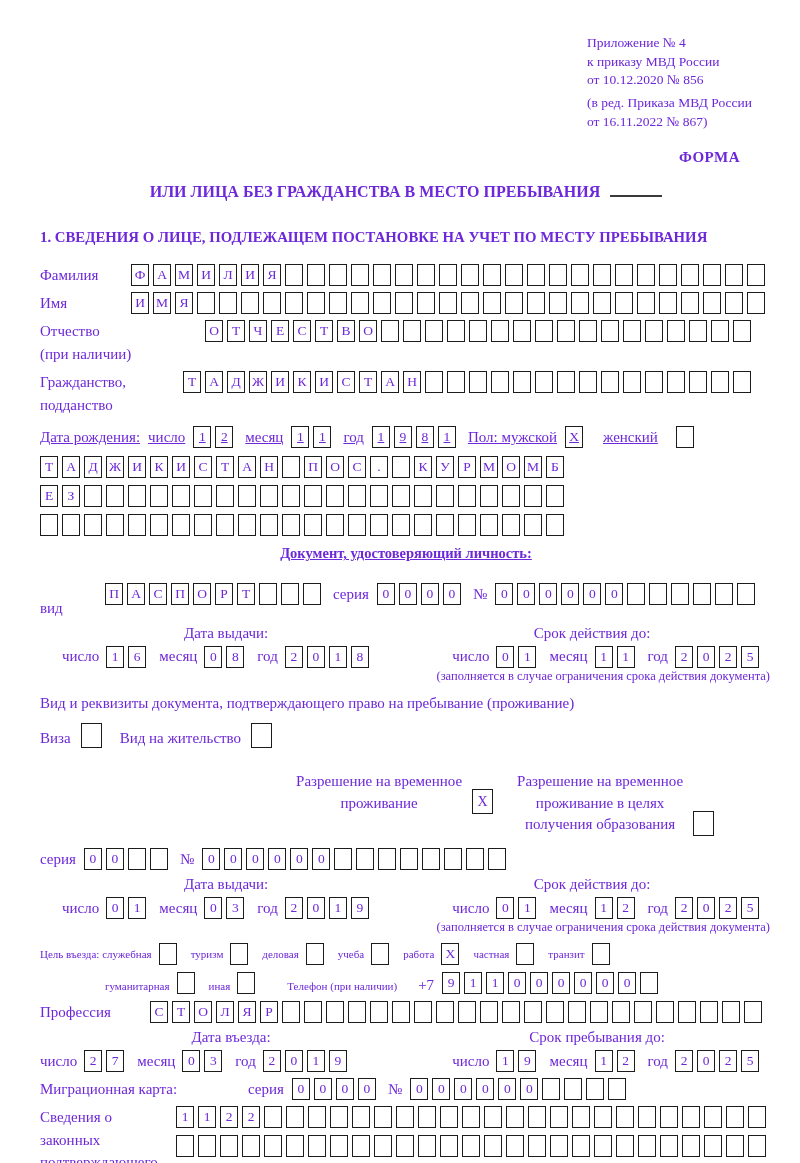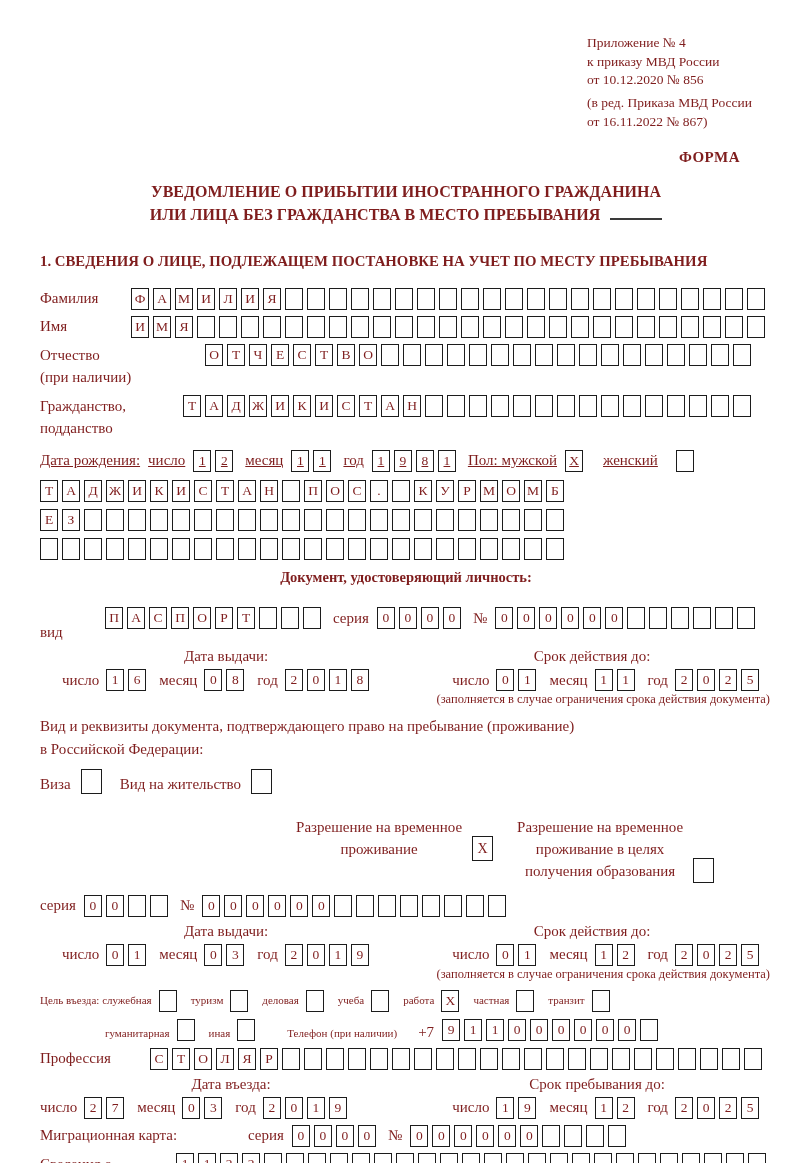--- a/index.html
+++ b/index.html
@@ -1,17 +1,17 @@
 <!DOCTYPE html>
 <html><head>
 <meta charset="utf-8">
 <style>
   html,body{margin:0;padding:0;background:#e8e8e8;}
   .page{
-    width:800px;height:1163px;margin:0 auto;background:#ffffff;color:#7f1d1d;
+    width:800px;height:1163px;margin:0 auto;background:#ffffff;color:#6d28d9;
     font-family:"Liberation Serif","DejaVu Serif",serif;
     box-sizing:border-box;padding:34px 28px 0 40px;position:relative;overflow:hidden;
   }
   
   .hdr{margin-left:auto;width:185px;font-size:13.5px;line-height:1.38;}
   .hdr .gap{height:4px;}
   .forma{ text-align:right;font-weight:bold;font-size:15px;margin:18px 32px 0 0;letter-spacing:.5px;}
   
   .title{text-align:center;font-weight:bold;font-size:16px;line-height:1.45;margin-top:14px;}
   .uline{display:inline-block;width:52px;border-bottom:2.5px solid #3a3a3a;height:4px;margin-left:10px;}
@@ -74,21 +74,20 @@
     <div>к приказу МВД России</div>
     <div>от 10.12.2020 № 856</div>
     <div class="gap"></div>
     <div>(в ред. Приказа МВД России</div>
     <div>от 16.11.2022 № 867)</div>
   </div>
 
   <div class="forma">ФОРМА</div>
 
   <div class="title">
-    <div>УВЕДОМЛЕНИЕ О ПРИБЫТИИ ИНОСТРАННОГО ГРАЖДАНИНА</div>
     <div><span>ИЛИ ЛИЦА БЕЗ ГРАЖДАНСТВА В МЕСТО ПРЕБЫВАНИЯ</span><span class="uline"></span></div>
   </div>
 
   <div class="sect">1. СВЕДЕНИЯ О ЛИЦЕ, ПОДЛЕЖАЩЕМ ПОСТАНОВКЕ НА УЧЕТ ПО МЕСТУ ПРЕБЫВАНИЯ</div>
 
   <div class="frow">
     <div class="lbl w91">Фамилия</div>
     <div class="boxes">
         <span class="box">Ф</span>
         <span class="box">А</span>
@@ -331,21 +330,21 @@
           <span class="box"></span>
           <span class="box"></span>
           <span class="box"></span>
           <span class="box"></span>
           <span class="box"></span>
           <span class="box"></span>
         </div>
     </div>
   </div>
 
-  <div class="dochdr" style="margin-top:-4px;">Документ, удостоверяющий личность:</div>
+  <div class="dochdr" style="margin-top:-4px;text-decoration:underline;">Документ, удостоверяющий личность:</div>
 
   <div class="frow">
     <div class="lbl w65">вид</div>
     <div class="boxes sp">
         <span class="box">П</span>
         <span class="box">А</span>
         <span class="box">С</span>
         <span class="box">П</span>
         <span class="box">О</span>
         <span class="box">Р</span>
@@ -421,21 +420,20 @@
             <span class="box">2</span>
             <span class="box">5</span>
           </span>
       </div>
     </div>
   </div>
   <div class="note">(заполняется в случае ограничения срока действия документа)</div>
 
   <div class="residlines">
     <div>Вид и реквизиты документа, подтверждающего право на пребывание (проживание)</div>
-    <div>в Российской Федерации:</div>
   </div>
 
   <div class="optrow">
     <div class="opt og1">
       <span class="lbl">Виза</span>
       <span class="boxes">
           <span class="box"></span>
         </span>
     </div>
     <div class="opt og2">

